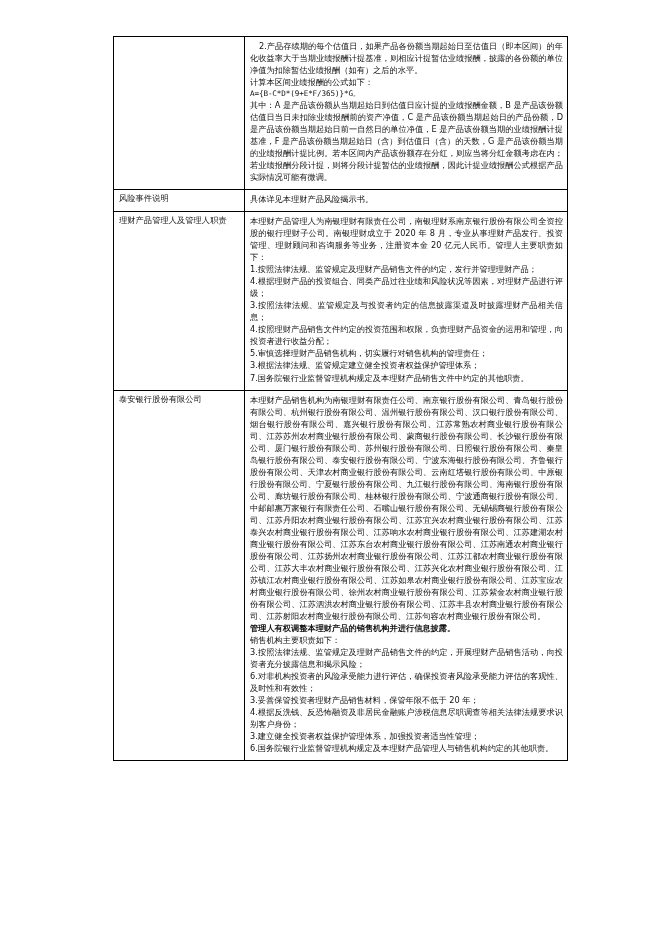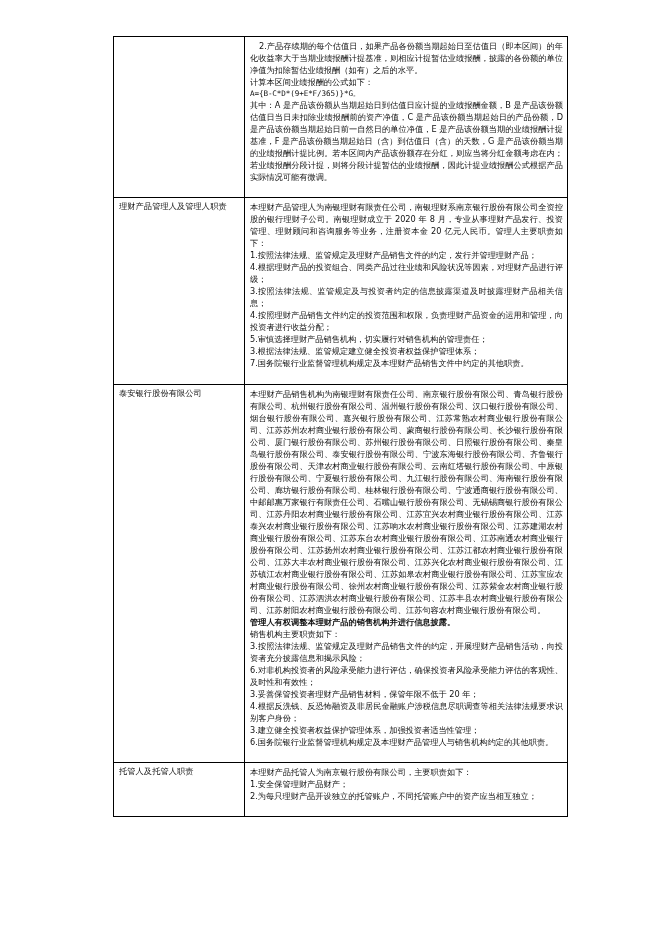--- a/index.html
+++ b/index.html
@@ -26,21 +26,21 @@
     position: absolute;
     left: 113px;
     top: 36px;
     width: 436px;
     border-collapse: collapse;
     table-layout: fixed;
   }
   table.doc-table td {
     border: 1px solid #000000;
     vertical-align: top;
-    padding: 3px 4px 14px 5px;
+    padding: 3px 4px 6px 5px;
     margin-left: 20px;
   }
   td.label-cell {
     width: 121px;
     vertical-align: middle;
     font-size: 8.2px;
     line-height: 1.45;
     letter-spacing: 0.1px;
     color: #111111;
   }
@@ -83,20 +83,28 @@
           <span class="label-inner"></span>
         </td>
         <td class="content-cell">
           <p class="para indent">2.产品存续期的每个估值日，如果产品各份额当期起始日至估值日（即本区间）的年化收益率大于当期业绩报酬计提基准，则相应计提暂估业绩报酬，披露的各份额的单位净值为扣除暂估业绩报酬（如有）之后的水平。</p>
           <p class="para">计算本区间业绩报酬的公式如下：</p>
           <p class="para mono">A={B-C*D*(9+E*F/365)}*G。</p>
           <p class="para">其中：A 是产品该份额从当期起始日到估值日应计提的业绩报酬金额，B 是产品该份额估值日当日未扣除业绩报酬前的资产净值，C 是产品该份额当期起始日的产品份额，D 是产品该份额当期起始日前一自然日的单位净值，E 是产品该份额当期的业绩报酬计提基准，F 是产品该份额当期起始日（含）到估值日（含）的天数，G 是产品该份额当期的业绩报酬计提比例。若本区间内产品该份额存在分红，则应当将分红金额考虑在内；若业绩报酬分段计提，则将分段计提暂估的业绩报酬，因此计提业绩报酬公式根据产品实际情况可能有微调。</p>
         </td>
       </tr>
 
+      <tr>
+        <td class="label-cell">
+          <span class="label-inner">风险事件说明</span>
+        </td>
+        <td class="content-cell">
+          <p class="para">具体详见本理财产品风险揭示书。</p>
+        </td>
+      </tr>
 
       <tr>
         <td class="label-cell">
           <span class="label-inner">理财产品管理人及管理人职责</span>
         </td>
         <td class="content-cell">
           <p class="para">本理财产品管理人为南银理财有限责任公司，南银理财系南京银行股份有限公司全资控股的银行理财子公司。南银理财成立于 2020 年 8 月，专业从事理财产品发行、投资管理、理财顾问和咨询服务等业务，注册资本金 20 亿元人民币。管理人主要职责如下：</p>
           <p class="para">1.按照法律法规、监管规定及理财产品销售文件的约定，发行并管理理财产品；</p>
           <p class="para">4.根据理财产品的投资组合、同类产品过往业绩和风险状况等因素，对理财产品进行评级；</p>
           <p class="para">3.按照法律法规、监管规定及与投资者约定的信息披露渠道及时披露理财产品相关信息；</p>
@@ -117,26 +125,16 @@
           <p class="para">销售机构主要职责如下：</p>
           <p class="para">3.按照法律法规、监管规定及理财产品销售文件的约定，开展理财产品销售活动，向投资者充分披露信息和揭示风险；</p>
           <p class="para">6.对非机构投资者的风险承受能力进行评估，确保投资者风险承受能力评估的客观性、及时性和有效性；</p>
           <p class="para">3.妥善保管投资者理财产品销售材料，保管年限不低于 20 年；</p>
           <p class="para">4.根据反洗钱、反恐怖融资及非居民金融账户涉税信息尽职调查等相关法律法规要求识别客户身份；</p>
           <p class="para">3.建立健全投资者权益保护管理体系，加强投资者适当性管理；</p>
           <p class="para">6.国务院银行业监督管理机构规定及本理财产品管理人与销售机构约定的其他职责。</p>
         </td>
       </tr>
 
-      <tr>
-        <td class="label-cell">
-          <span class="label-inner">托管人及托管人职责</span>
-        </td>
-        <td class="content-cell">
-          <p class="para">本理财产品托管人为南京银行股份有限公司，主要职责如下：</p>
-          <p class="para">1.安全保管理财产品财产；</p>
-          <p class="para">2.为每只理财产品开设独立的托管账户，不同托管账户中的资产应当相互独立；</p>
-        </td>
-      </tr>
 
     </tbody>
   </table>
 </div>
 
 </body></html>

